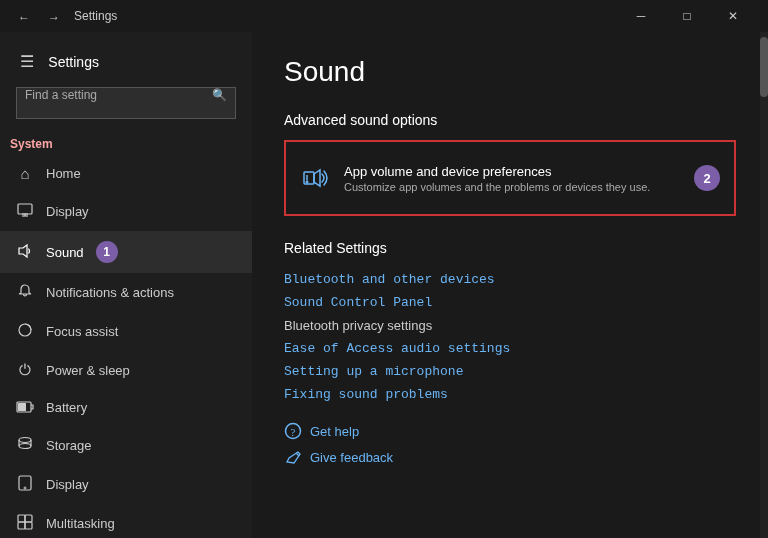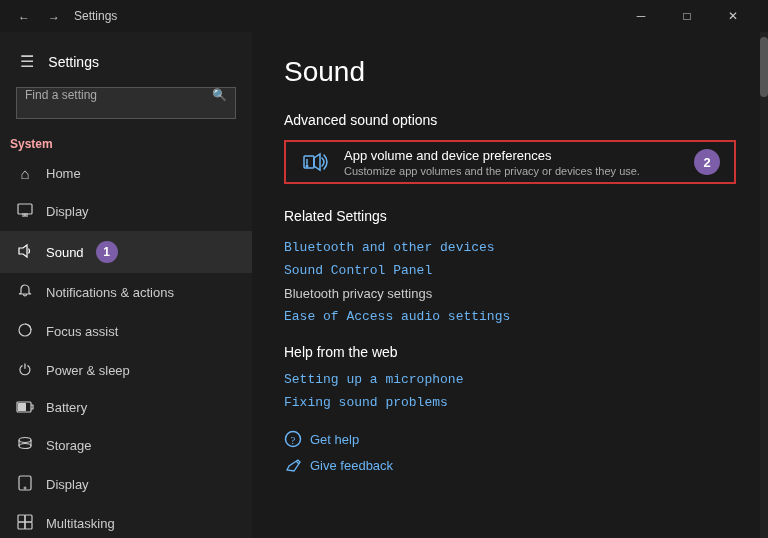--- a/index.html
+++ b/index.html
@@ -208,21 +208,21 @@
     .section-heading {
       font-size: 14px;
       font-weight: 400;
       color: #fff;
       margin-bottom: 12px;
     }
 
     
     .app-volume-card {
       border: 2px solid #cc3333;
-      padding: 4px 14px;
+      padding: 20px 14px;
       display: flex;
       align-items: center;
       gap: 12px;
       margin-bottom: 24px;
       background: #1a1a1a;
       cursor: pointer;
       position: relative;
     }
     .card-icon {
       width: 32px;
@@ -470,33 +470,32 @@
           <rect x="2" y="8" width="10" height="12" rx="1" stroke="#6ab4f5" stroke-width="1.5" fill="none"></rect>
           <polygon points="12,10 18,6 18,22 12,18" stroke="#6ab4f5" stroke-width="1.5" fill="none"></polygon>
           <path d="M20 10 Q24 14 20 18" stroke="#6ab4f5" stroke-width="1.5" fill="none" stroke-linecap="round"></path>
           <path d="M22 7 Q28 14 22 21" stroke="#6ab4f5" stroke-width="1.5" fill="none" stroke-linecap="round"></path>
           <circle cx="5" cy="18" r="1.5" fill="#6ab4f5"></circle>
           <line x1="5" y1="16.5" x2="5" y2="11" stroke="#6ab4f5" stroke-width="1.5"></line>
         </svg>
       </div>
       <div class="card-text-group">
         <div class="card-title">App volume and device preferences</div>
-        <div class="card-subtitle">Customize app volumes and the privacy or devices they use.</div>
+        <div class="card-subtitle">Customize app volumes and the problems or devices they use.</div>
       </div>
       <div class="card-badge">2</div>
     </div>
 
     <h2 class="related-settings-heading section-gap">Related Settings</h2>
 
     <a class="related-link">Bluetooth and other devices</a>
     <a class="related-link">Sound Control Panel</a>
     <span class="plain-link">Bluetooth privacy settings</span>
     <a class="related-link">Ease of Access audio settings</a>
 
-    <h2 class="help-heading">Help from the web</h2>
 
     <a class="related-link">Setting up a microphone</a>
     <a class="related-link">Fixing sound problems</a>
 
     <div class="bottom-links">
       <div class="bottom-link-row">
         <div class="bottom-link-icon">
           <svg width="18" height="18" viewBox="0 0 18 18" fill="none">
             <circle cx="9" cy="9" r="7.5" stroke="#6ab4f5" stroke-width="1.5" fill="none"></circle>
             <text x="6.5" y="13.5" fill="#6ab4f5" font-size="11" font-family="serif">?</text>

